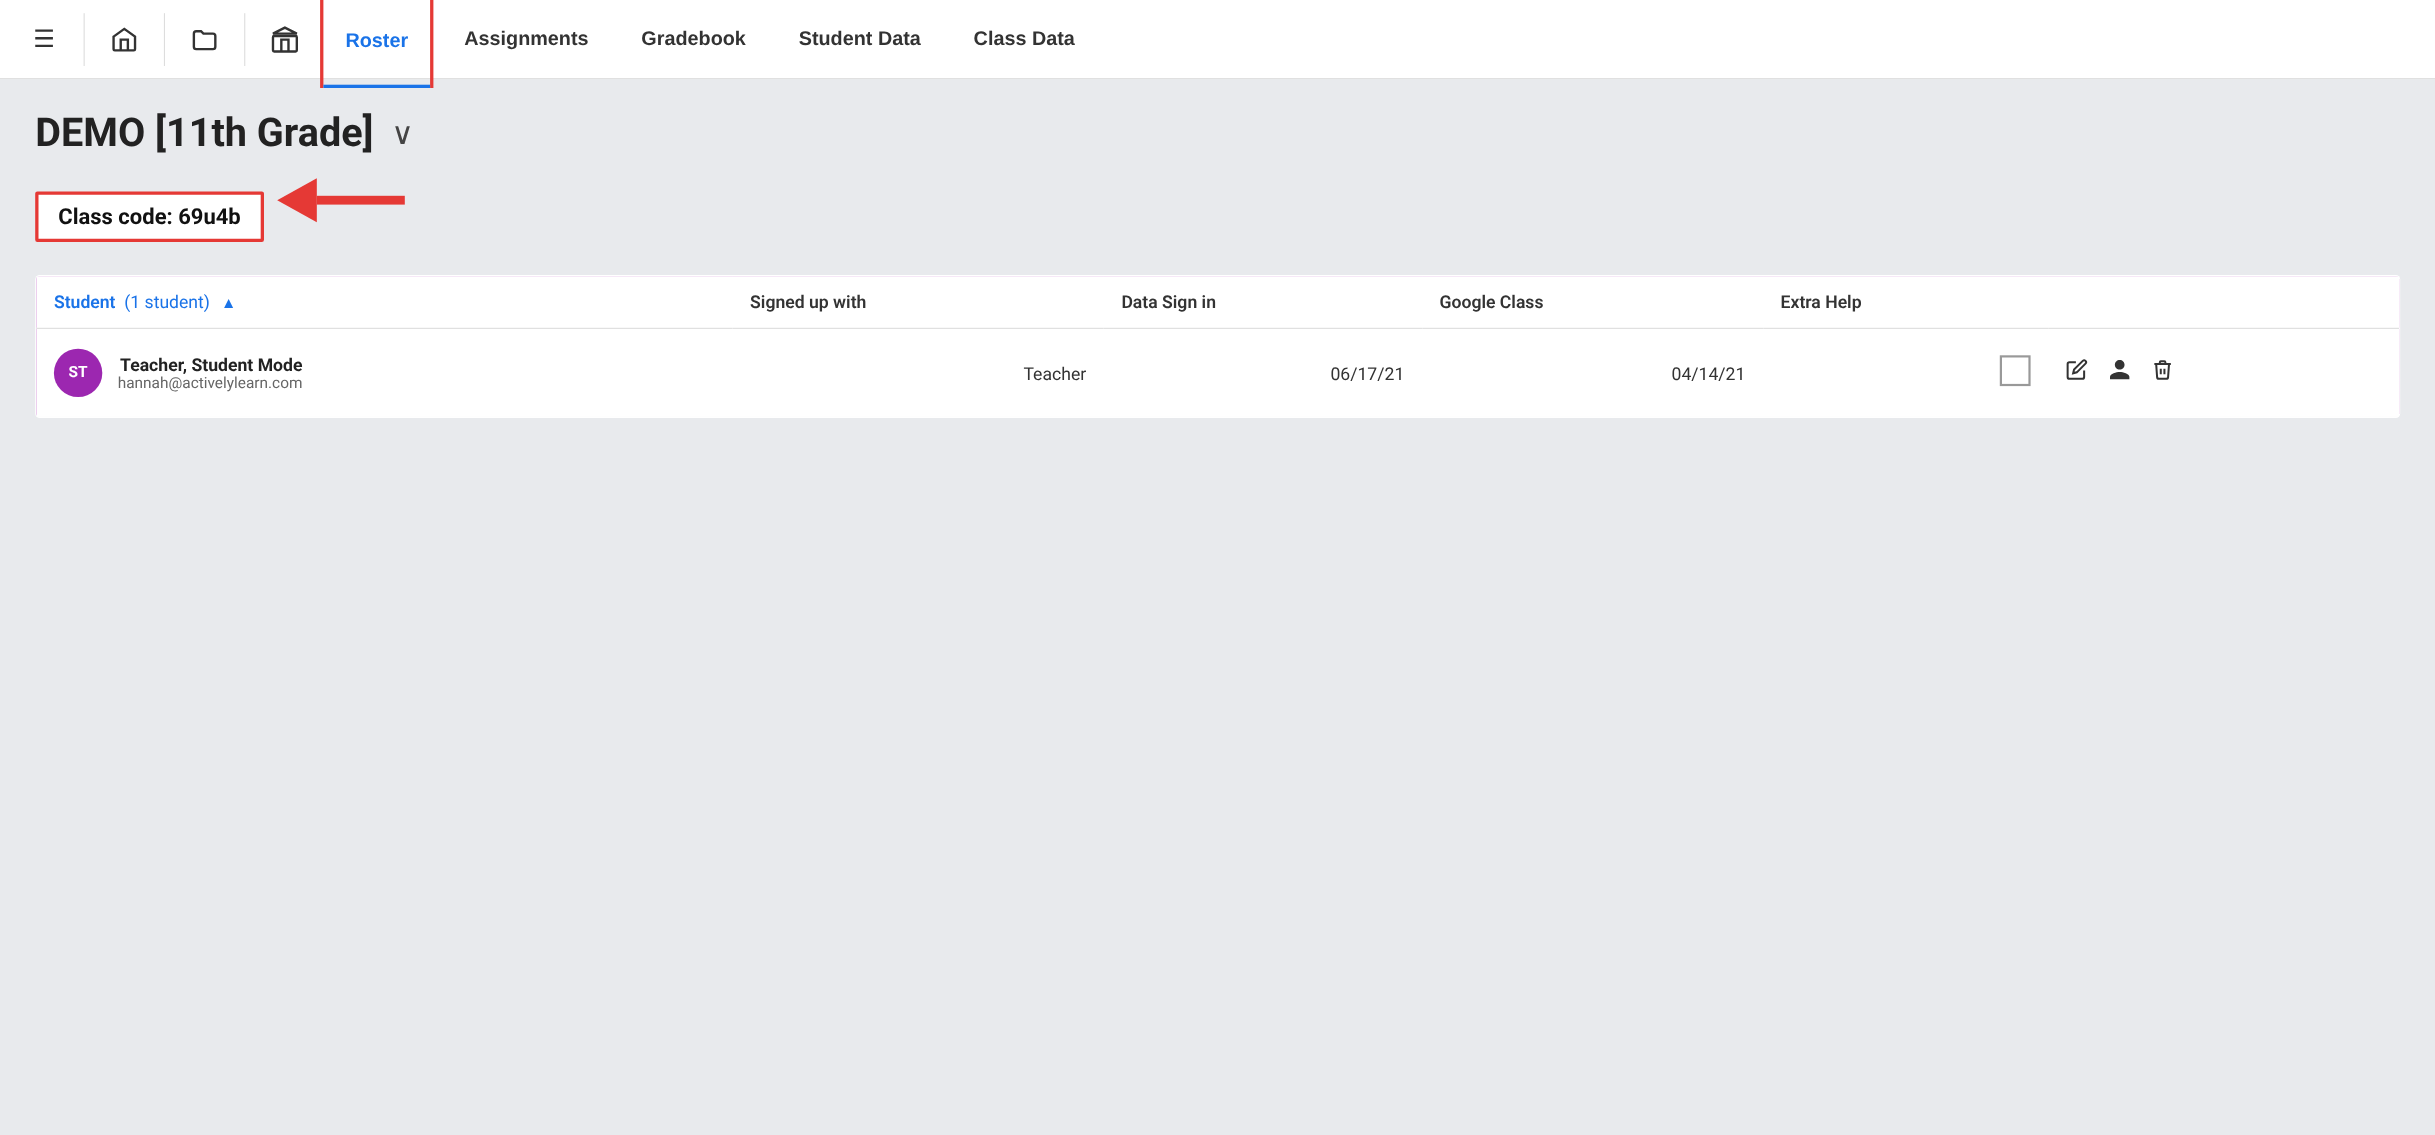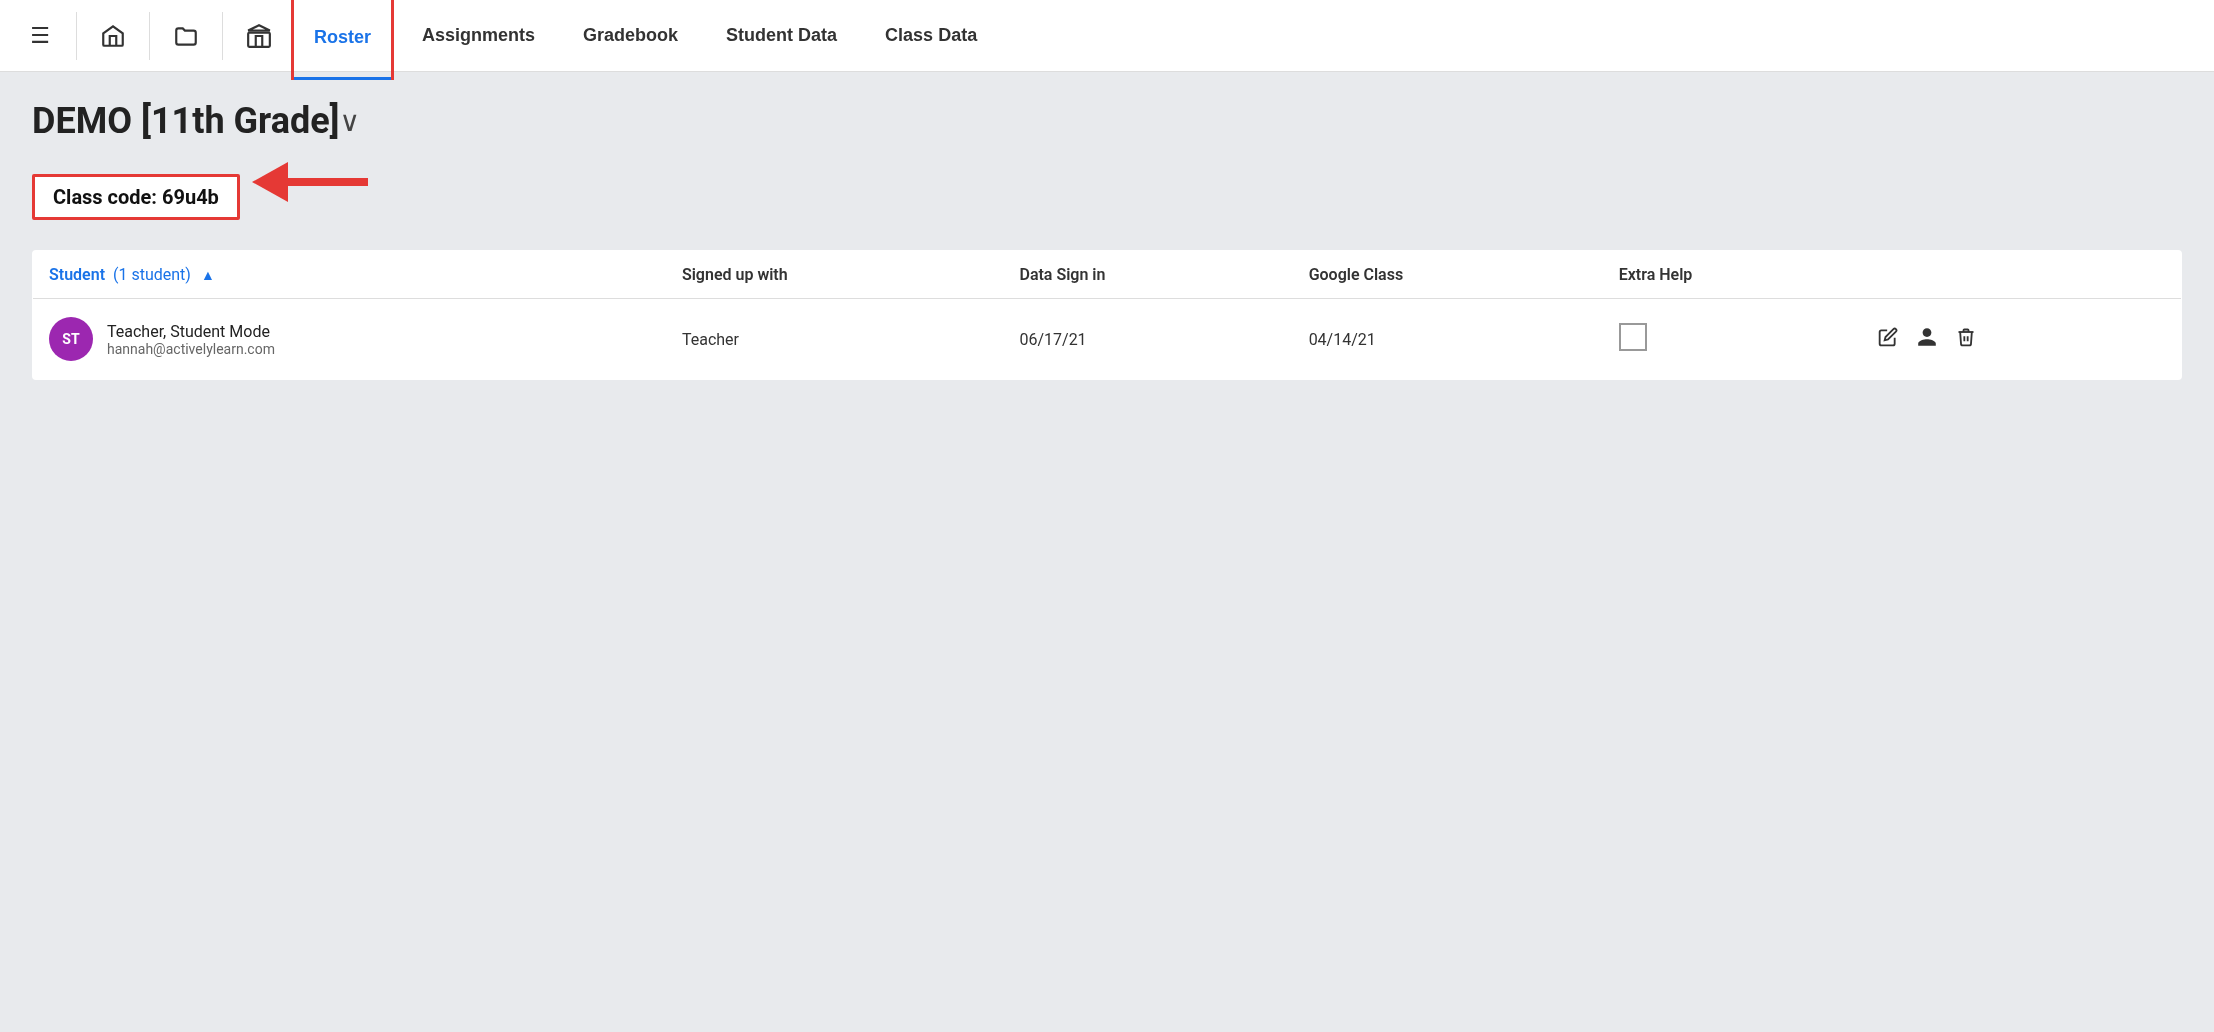--- a/index.html
+++ b/index.html
@@ -46,21 +46,21 @@
       height: 3px;
       background: #1a73e8;
     }
 
     
     .page-content {
       padding: 28px 32px;
     }
 
     .class-title-row {
-      display: flex; align-items: center; 
+      display: flex; align-items: center; gap: 16px;
       margin-bottom: 20px;
     }
     .class-title {
       font-size: 36px; font-weight: 700; color: #222;
     }
     .chevron-btn {
       background: transparent; border: none; cursor: pointer;
       font-size: 28px; color: #444;
     }
 
@@ -93,32 +93,33 @@
       background: #fff;
     }
     .roster-table th.student-col {
       color: #1a73e8;
     }
     .roster-table td {
       padding: 18px 16px;
       font-size: 16px; color: #333;
       border-bottom: 1px solid #eee;
       vertical-align: middle;
+      text-align: right;
     }
     .student-cell {
       display: flex; align-items: center; gap: 14px;
     }
     .avatar {
       width: 44px; height: 44px; border-radius: 50%;
       background: #9c27b0;
       display: flex; align-items: center; justify-content: center;
       color: #fff; font-size: 14px; font-weight: 700;
       flex-shrink: 0;
     }
-    .student-name { font-size: 16px; font-weight: 400; color: #222; }
+    .student-name { font-size: 16px; font-weight: 700; color: #222; }
     .student-email { font-size: 14px; color: #666; }
 
     .extra-help-checkbox {
       width: 28px; height: 28px;
       border: 2px solid #999;
       display: inline-block;
       background: #fff;
     }
 
     .action-icons {

